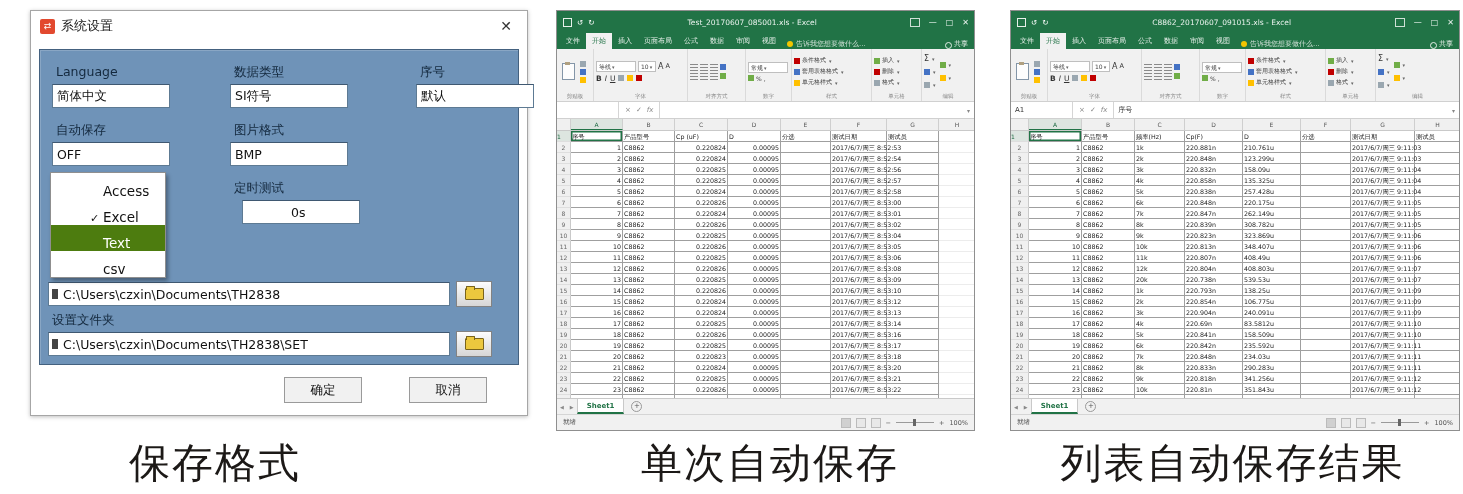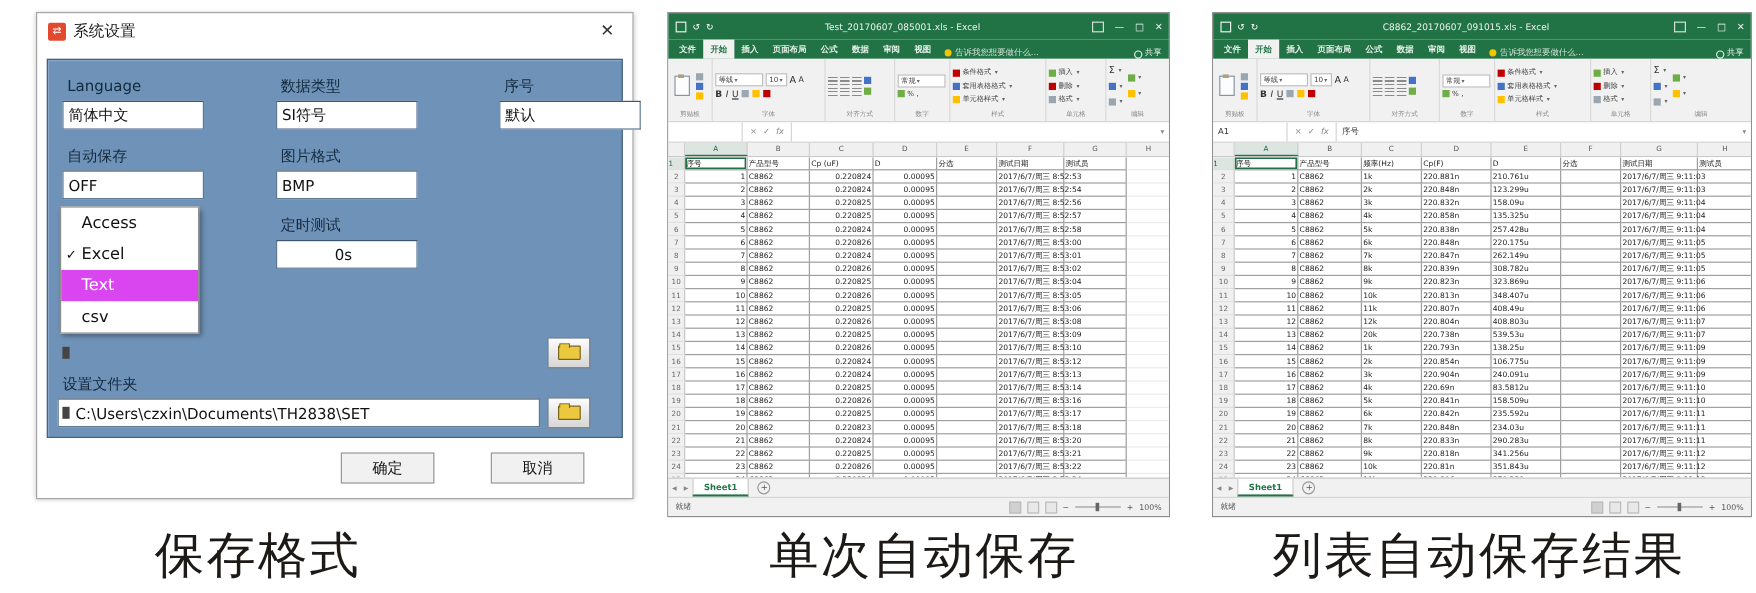--- a/index.html
+++ b/index.html
@@ -22,40 +22,40 @@
   .pinput{position:absolute;height:24px;background:#fff;border:1px solid #5d7a93;border-top-color:#3f5871;
           font-size:12.5px;color:#111;padding:0 4px 0 14px;box-sizing:border-box;font-family:inherit;}
   .path-glyph{position:absolute;width:6px;height:10px;background:#444;z-index:2;}
   .fbtn{position:absolute;width:36px;height:26px;background:linear-gradient(#fdfdfd,#d6d6d6);
         border:1px solid #828282;display:flex;align-items:center;justify-content:center;box-sizing:border-box;}
   .folder{width:17px;height:10px;background:#ecc83e;border:1px solid #7a641b;position:relative;border-radius:1px;}
   .folder:before{content:"";position:absolute;left:0;top:-3px;width:7px;height:3px;background:#ecc83e;
                  border:1px solid #7a641b;border-bottom:none;border-radius:1px 1px 0 0;}
   .dd{position:absolute;left:10px;top:122px;width:114px;background:#fff;border:1px solid #8f8f8f;
       box-shadow:2px 3px 4px rgba(0,0,0,.35);z-index:6;}
-  .dd-item{height:26px;display:flex;align-items:center;font-size:13.5px;color:#111;}
+  .dd-item{height:26px;display:flex;align-items:flex-end;font-size:13.5px;color:#111;padding-left:35px;}
   .dd-item .ck{width:17px;text-align:center;font-size:11px;flex:none;}
-  .dd-item.sel{background:#d946ef;color:#fff;}
+  .dd-item.sel{background:#4d7c0f;color:#fff;}
   .dbtn{position:absolute;width:76px;height:24px;background:#f1f1f1;border:1px solid #9a9a9a;
         font-size:12.5px;color:#111;display:flex;align-items:center;justify-content:center;top:366px;}
 
   
   .xl{position:absolute;top:10px;height:421px;background:#fff;border:1px solid #8f8f8f;
       display:flex;flex-direction:column;box-sizing:border-box;}
   .xl1{left:556px;width:419px;}
   .xl2{left:1010px;width:450px;}
   .tbar{height:22px;background:#217346;color:#fff;display:flex;align-items:center;flex:none;}
   .qat{display:flex;gap:5px;margin-left:6px;align-items:center;font-size:7.5px;}
   .sv{width:7px;height:7px;border:1px solid #e8f0ea;background:#217346;}
   .ttl{flex:1;text-align:center;font-size:7.5px;white-space:nowrap;overflow:hidden;color:#eaf3ee;}
   .wctl{display:flex;margin-right:5px;gap:9px;font-size:8px;color:#eaf3ee;align-items:center;}
   .rdisp{width:8px;height:7px;border:1px solid #cfe0d6;}
   .tabs{height:16px;background:#217346;display:flex;align-items:flex-end;color:#e6efe9;font-size:7px;
         padding-left:3px;flex:none;}
-  .tab{padding:3px 6px 3px;white-space:nowrap;font-weight:bold;}
+  .tab{padding:3px 6px 3px;white-space:nowrap;}
   .tab.active{background:#f1f1f1;color:#217346;}
   .tellme{display:flex;align-items:center;gap:3px;margin-left:5px;color:#cfe0d6;white-space:nowrap;overflow:hidden;}
   .bulb{width:6px;height:6px;border-radius:50%;background:#f3c500;flex:none;}
   .share{margin-left:auto;margin-right:6px;display:flex;align-items:flex-end;gap:2px;white-space:nowrap;}
   .person{width:5px;height:5px;border-radius:50%;border:1px solid #e6efe9;flex:none;}
 
   .ribbon{height:52px;background:#f1f1f1;border-bottom:1px solid #d0d0d0;display:flex;
           font-size:6px;color:#444;overflow:hidden;flex:none;}
   .grp{display:flex;flex-direction:column;border-right:1px solid #dadada;padding:2px 2px 0;box-sizing:border-box;}
   .grp-body{flex:1;display:flex;align-items:center;}
@@ -159,21 +159,21 @@
       <input class="finput" style="left: 190px; top: 34px;" readonly="" value="SI符号">
       <span class="flabel" style="left:380px;top:14px">序号</span>
       <input class="finput" style="left: 376px; top: 34px;" readonly="" value="默认">
 
       <span class="flabel" style="left:16px;top:72px">自动保存</span>
       <input class="finput" style="left: 12px; top: 92px;" readonly="" value="OFF">
       <span class="flabel" style="left:194px;top:72px">图片格式</span>
       <input class="finput" style="left: 190px; top: 92px;" readonly="" value="BMP">
 
       <span class="flabel" style="left:194px;top:130px">定时测试</span>
-      <input class="finput" style="left: 190px; top: 150px; padding-left: 48px;" readonly="" value="0s">
+      <input class="finput" style="left: 202px; top: 150px; padding-left: 48px;" readonly="" value="0s">
 
       <div class="dd">
         <div class="dd-item">
           <span class="ck"></span>
           <span>Access</span>
         </div>
         <div class="dd-item">
           <span class="ck">✓</span>
           <span>Excel</span>
         </div>
@@ -181,20 +181,21 @@
           <span class="ck"></span>
           <span>Text</span>
         </div>
         <div class="dd-item">
           <span class="ck"></span>
           <span>csv</span>
         </div>
       </div>
 
       <span class="path-glyph" style="left:12px;top:239px"></span>
+      <input class="pinput" style="left: 8px; top: 232px; width: 402px;" readonly="" value="C:\Users\czxin\Documents\TH2838">
       <span class="fbtn" style="left:416px;top:231px">
           <span class="folder"></span>
         </span>
 
       <span class="flabel" style="left:12px;top:262px">设置文件夹</span>
       <span class="path-glyph" style="left:12px;top:289px"></span>
       <input class="pinput" style="left: 8px; top: 282px; width: 402px;" readonly="" value="C:\Users\czxin\Documents\TH2838\SET">
       <span class="fbtn" style="left:416px;top:281px">
           <span class="folder"></span>
         </span>

